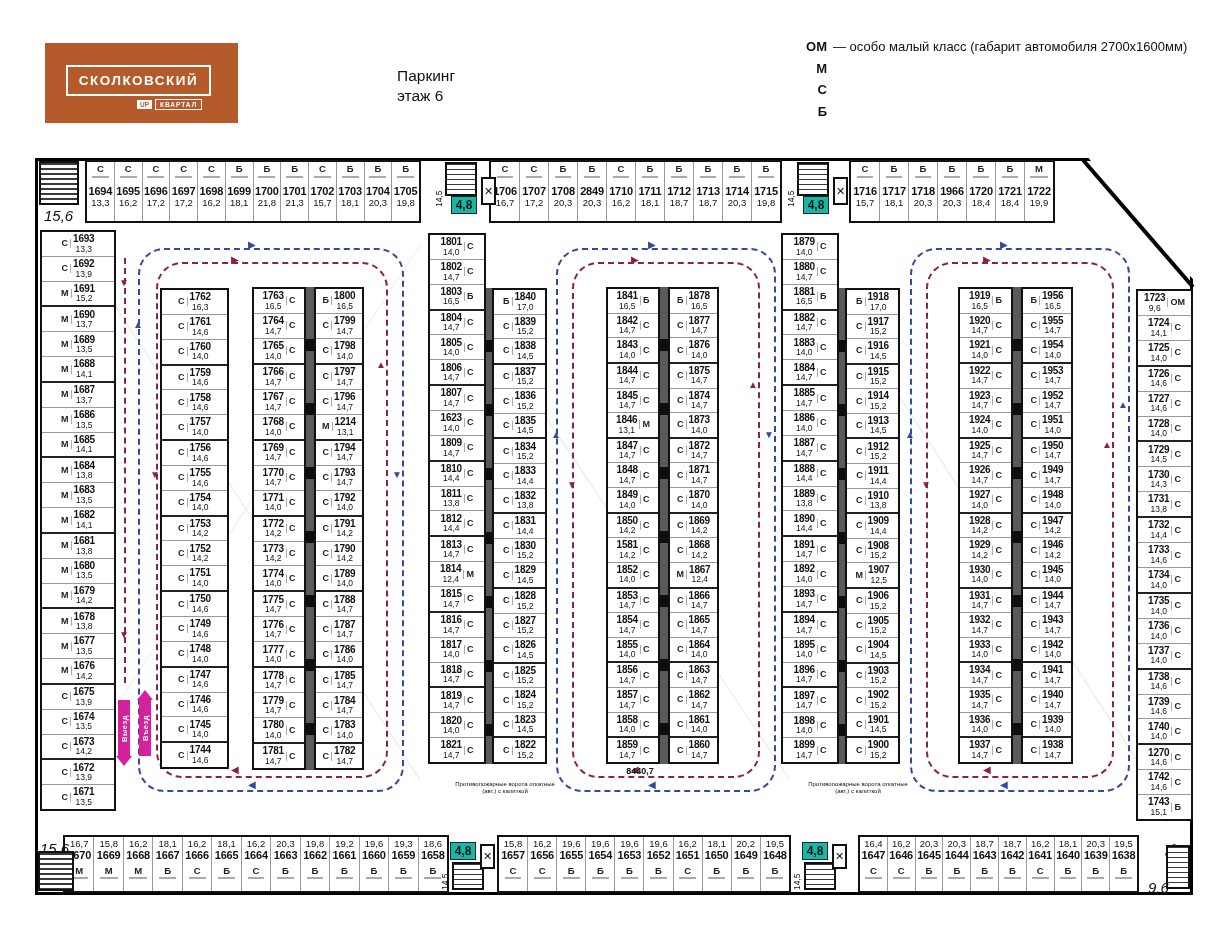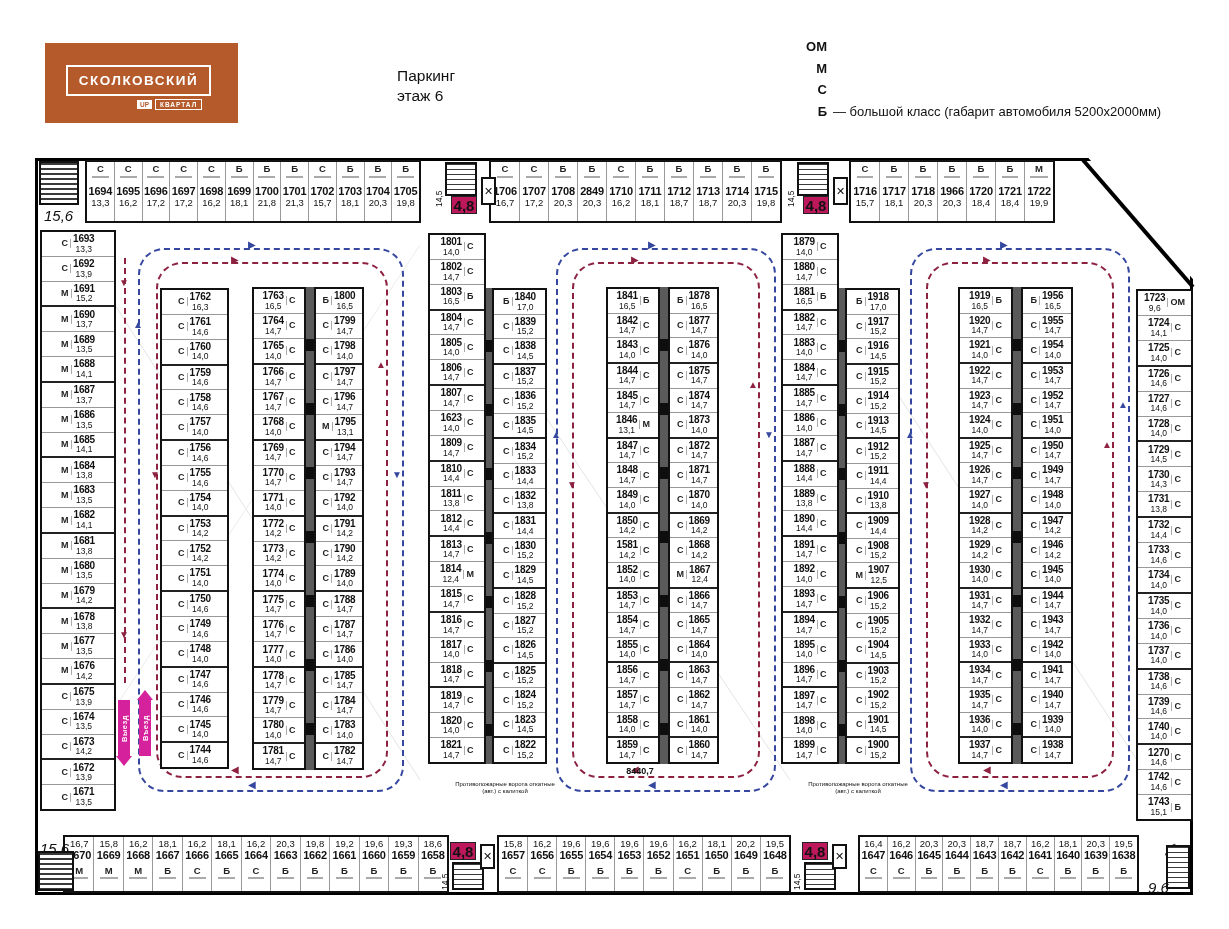--- a/index.html
+++ b/index.html
@@ -55,22 +55,22 @@
   .loop.red{border-color:#8c2240;}
   .vline-red{position:absolute;border-left:2px dashed #8c2240;}
   .arr{position:absolute;font-size:10px;line-height:1;}
   .arr.b{color:#35479e;} .arr.r{color:#8c2240;}
 
   
   .stairs{position:absolute;border:2px solid #111;box-sizing:border-box;
           background:repeating-linear-gradient(180deg,#3a3a3a 0 1.5px,#fff 1.5px 5px);}
   .elev{position:absolute;border:2px solid #111;box-sizing:border-box;background:#fff;
         display:flex;align-items:center;justify-content:center;font-size:11px;}
-  .ramp-label{position:absolute;border:1.5px solid #222;background:#be185d;display:flex;align-items:center;
-              justify-content:center;font-size:15px;font-weight:700;box-sizing:border-box;}
+  .ramp-label{position:absolute;border:1.5px solid #222;background:#14b8a6;display:flex;align-items:center;
+              justify-content:center;font-size:12px;font-weight:700;box-sizing:border-box;}
   .dim{position:absolute;font-size:15px;font-style:italic;}
   .vlabel{position:absolute;writing-mode:vertical-rl;transform:rotate(180deg);font-size:8.5px;}
   .diag-label{position:absolute;font-size:8.5px;transform:rotate(-48deg);}
   .dim-total{position:absolute;font-size:9px;font-weight:700;text-align:center;}
   .gate-note{position:absolute;font-size:6px;line-height:1.15;text-align:center;color:#111;}
 
   
   .pink-body{position:absolute;width:12px;height:56px;background:#d6219c;color:#fff;display:flex;
              align-items:center;justify-content:center;font-size:7.5px;font-weight:700;letter-spacing:.5px;}
   .pink-body span{writing-mode:vertical-rl;transform:rotate(180deg);}
@@ -88,30 +88,30 @@
     <span class="kv-badge">КВАРТАЛ</span>
   </div>
 </div>
 <div class="abs title">
   <div>Паркинг</div>
   <div>этаж 6</div>
 </div>
 <div class="abs legend">
   <div class="legend-row">
     <span class="lg-code">ОМ</span>
+    <span class="lg-text">— особо малый класс (габарит автомобиля 2700х1600мм)</span>
   </div>
   <div class="legend-row">
     <span class="lg-code">М</span>
   </div>
   <div class="legend-row">
     <span class="lg-code">С</span>
   </div>
   <div class="legend-row">
     <span class="lg-code">Б</span>
-    <span class="lg-text">— большой класс (габарит автомобиля 5200х2000мм)</span>
   </div>
 </div>
 
 <div class="abs plan"></div>
 
 <svg class="abs" width="1229" height="929" style="left:0;top:0;pointer-events:none;">
   <line x1="70" y1="235" x2="420" y2="780" stroke="#e4e4e4" stroke-width="1"></line>
   <line x1="430" y1="245" x2="790" y2="780" stroke="#e4e4e4" stroke-width="1"></line>
   <line x1="800" y1="245" x2="1150" y2="780" stroke="#e4e4e4" stroke-width="1"></line>
   <line x1="420" y1="245" x2="120" y2="700" stroke="#ececec" stroke-width="1"></line>
@@ -772,21 +772,21 @@
     <div class="cell v-ll">
       <span class="cl">С</span>
       <span class="stack">
         <span class="cn">1796</span>
         <span class="cs">14,7</span>
       </span>
     </div>
     <div class="cell v-ll">
       <span class="cl">М</span>
       <span class="stack">
-        <span class="cn">1795</span>
+        <span class="cn">1214</span>
         <span class="cs">13,1</span>
       </span>
     </div>
     <div class="cell v-ll">
       <span class="cl">С</span>
       <span class="stack">
         <span class="cn">1794</span>
         <span class="cs">14,7</span>
       </span>
     </div>

